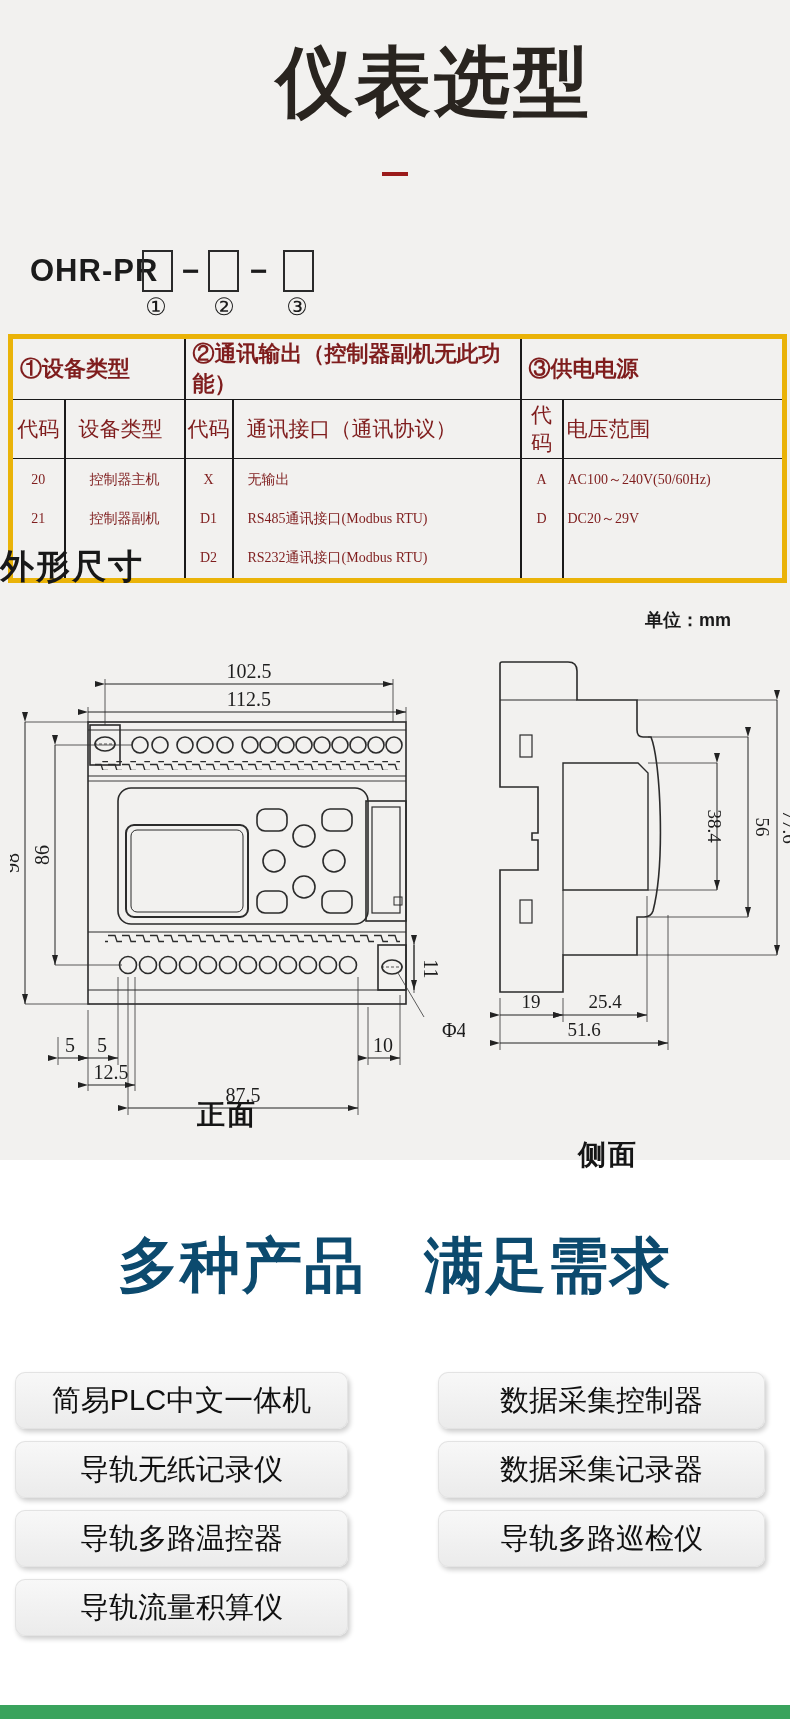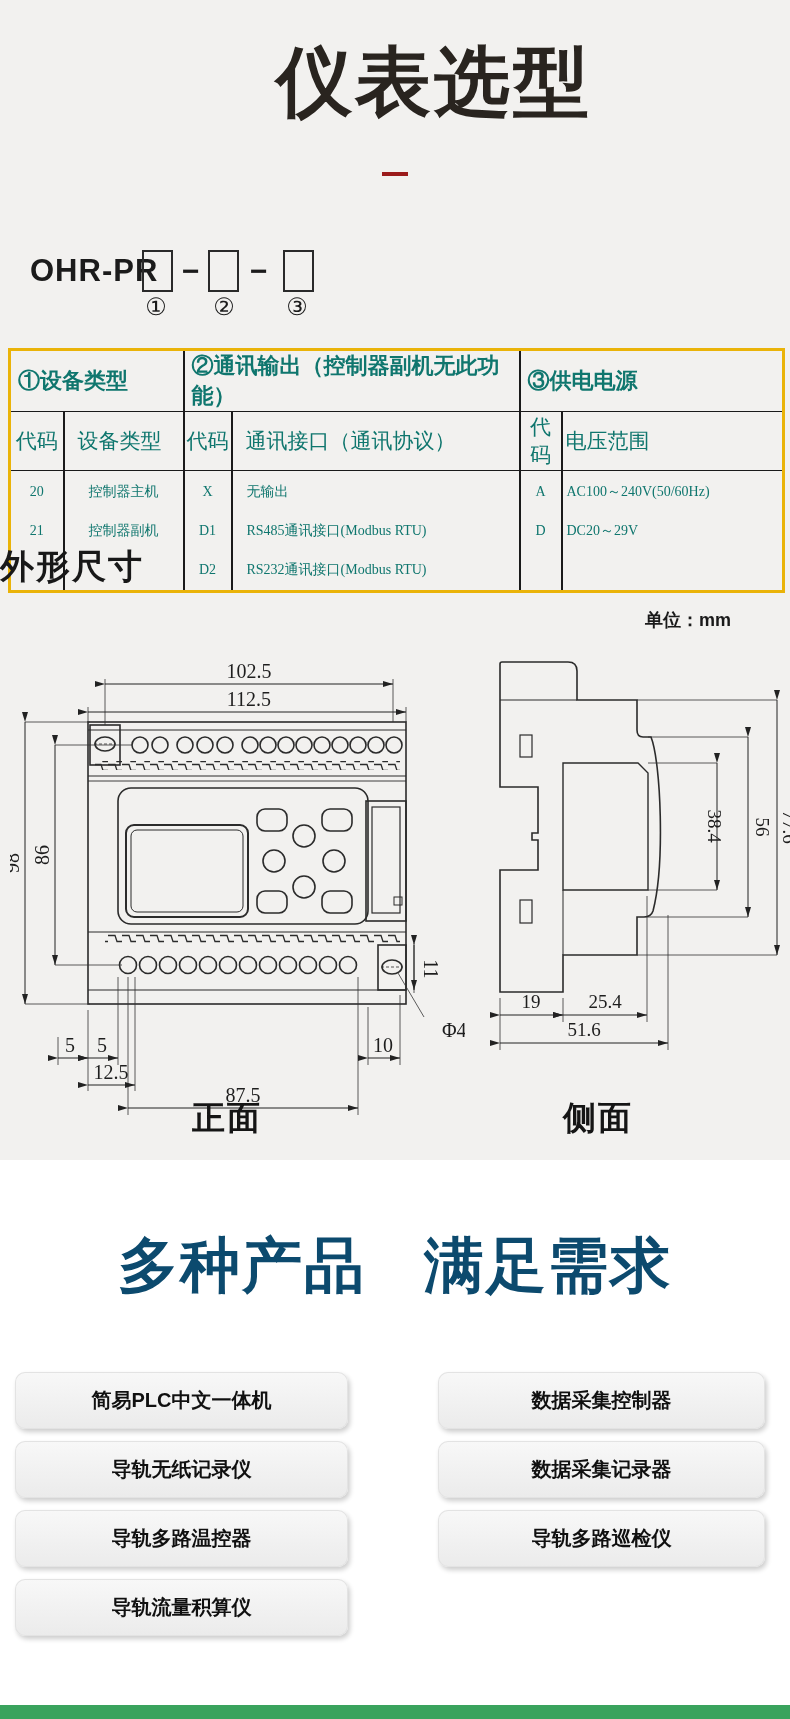--- a/index.html
+++ b/index.html
@@ -11,55 +11,55 @@
   .page-title{position:absolute;left:0;top:32px;width:790px;text-align:center;
     font-size:76px;font-weight:900;color:#29241f;letter-spacing:3px;padding-left:39px;}
   .red-dash{position:absolute;left:382px;top:172px;width:26px;height:4px;background:#9b1b1b;}
 
   .model-prefix{position:absolute;left:30px;top:253px;font-size:31px;font-weight:700;
     color:#1b1b1b;letter-spacing:1px;}
   .model-box{position:absolute;top:250px;width:27px;height:38px;border:2px solid #2a2a2a;background:transparent;}
   .model-dash{position:absolute;top:266px;width:15px;font-size:30px;font-weight:900;color:#1b1b1b;text-align:center;line-height:10px;}
   .model-slot{position:absolute;top:293px;width:28px;text-align:center;font-size:24px;color:#1b1b1b;}
 
-  table.sel{position:absolute;left:8px;top:348px;width:774px;border-collapse:collapse;
-    table-layout:fixed;border:3px solid #eab308;color:#0f766e;
+  table.sel{position:absolute;left:8px;top:334px;width:774px;border-collapse:collapse;
+    table-layout:fixed;border:5px solid #eab308;color:#7f1d1d;
     font-family:"Liberation Serif","DejaVu Serif",serif;}
   table.sel td{border-left:2px solid #1a1a1a;vertical-align:middle;overflow:hidden;}
   table.sel td:first-child{border-left:none;}
   tr.sec-title td{border-bottom:1.5px solid #1a1a1a;height:36px;font-size:22px;font-weight:700;
     font-family:"Liberation Sans",sans-serif;padding:0 0 0 7px;}
   tr.sub-head td{border-bottom:1.5px solid #1a1a1a;height:38px;font-size:21px;}
   tr.body-row td{height:117px;vertical-align:top;font-size:14px;}
   .cc{text-align:center;}
   .pl{padding-left:13px;}
   .pl2{padding-left:3px;}
   .stack div{height:39px;display:flex;align-items:center;}
   .stack.center div{justify-content:center;}
 
   .dims-title{position:absolute;left:0;top:544px;width:720px;text-align:left;
     font-size:34px;font-weight:700;color:#181818;letter-spacing:2px;}
   .unit-label{position:absolute;left:645px;top:608px;font-size:18px;font-weight:700;color:#1a1a1a;}
 
   svg text{font-family:"Liberation Serif","DejaVu Serif",serif;fill:#1e1e1e;}
-  .view-label{position:absolute;top:1096px;font-size:33px;font-weight:700;color:#151515;letter-spacing:2px;z-index:3;}
+  .view-label{position:absolute;top:1096px;font-size:28px;font-weight:700;color:#151515;letter-spacing:2px;z-index:3;}
   #front-label{left:182px;width:90px;text-align:center;}
-  #side-label{left:563px;width:90px;}
+  #side-label{left:563px;width:90px;text-align:center;margin-top:40px;}
 
   .products-heading{position:absolute;left:0;top:1226px;width:790px;text-align:center;
     font-size:60px;font-weight:900;color:#0c4a6e;letter-spacing:2px;}
   .products-heading .gap{display:inline-block;width:58px;}
 
   .btn-grid{position:absolute;left:15px;top:1372px;width:760px;
     display:grid;grid-template-columns:333px 327px;column-gap:90px;row-gap:12px;}
   .product-btn{height:57px;border-radius:10px;
     background:linear-gradient(#f8f8f8,#ebebeb);
     box-shadow:2px 3px 5px rgba(0,0,0,0.20), inset 0 0 0 1px #e3e3e3;
     display:flex;align-items:center;justify-content:center;
-    font-size:20px;font-weight:700;color:#101010;cursor:pointer;}
+    font-size:29px;font-weight:400;color:#101010;cursor:pointer;}
   .footer-bar{position:absolute;left:0;top:1705px;width:790px;height:14px;background:#3aa35d;}
 </style>
 </head>
 <body>
 
 <div id="page">
   <div class="top-section"></div>
   <div class="bottom-section"></div>
 
   <div class="page-title">仪表选型</div>

